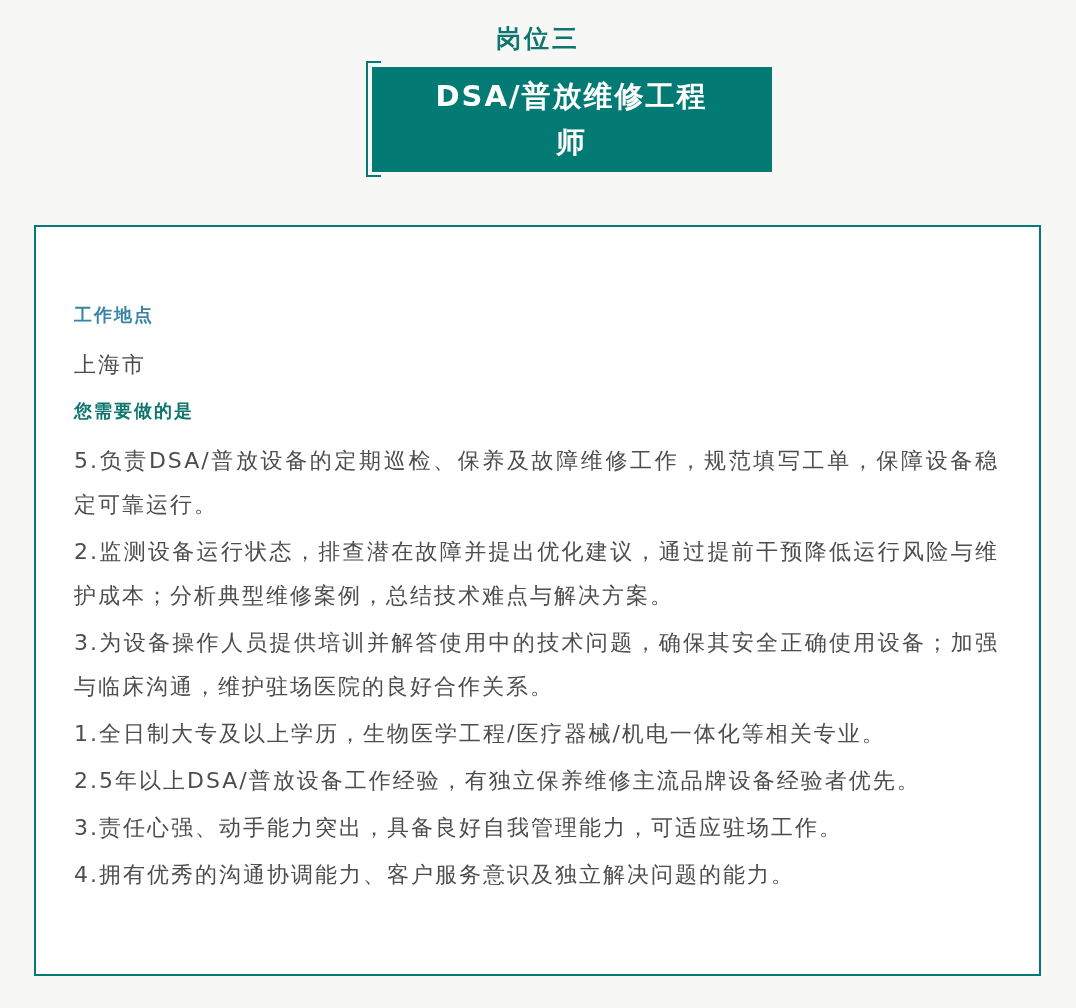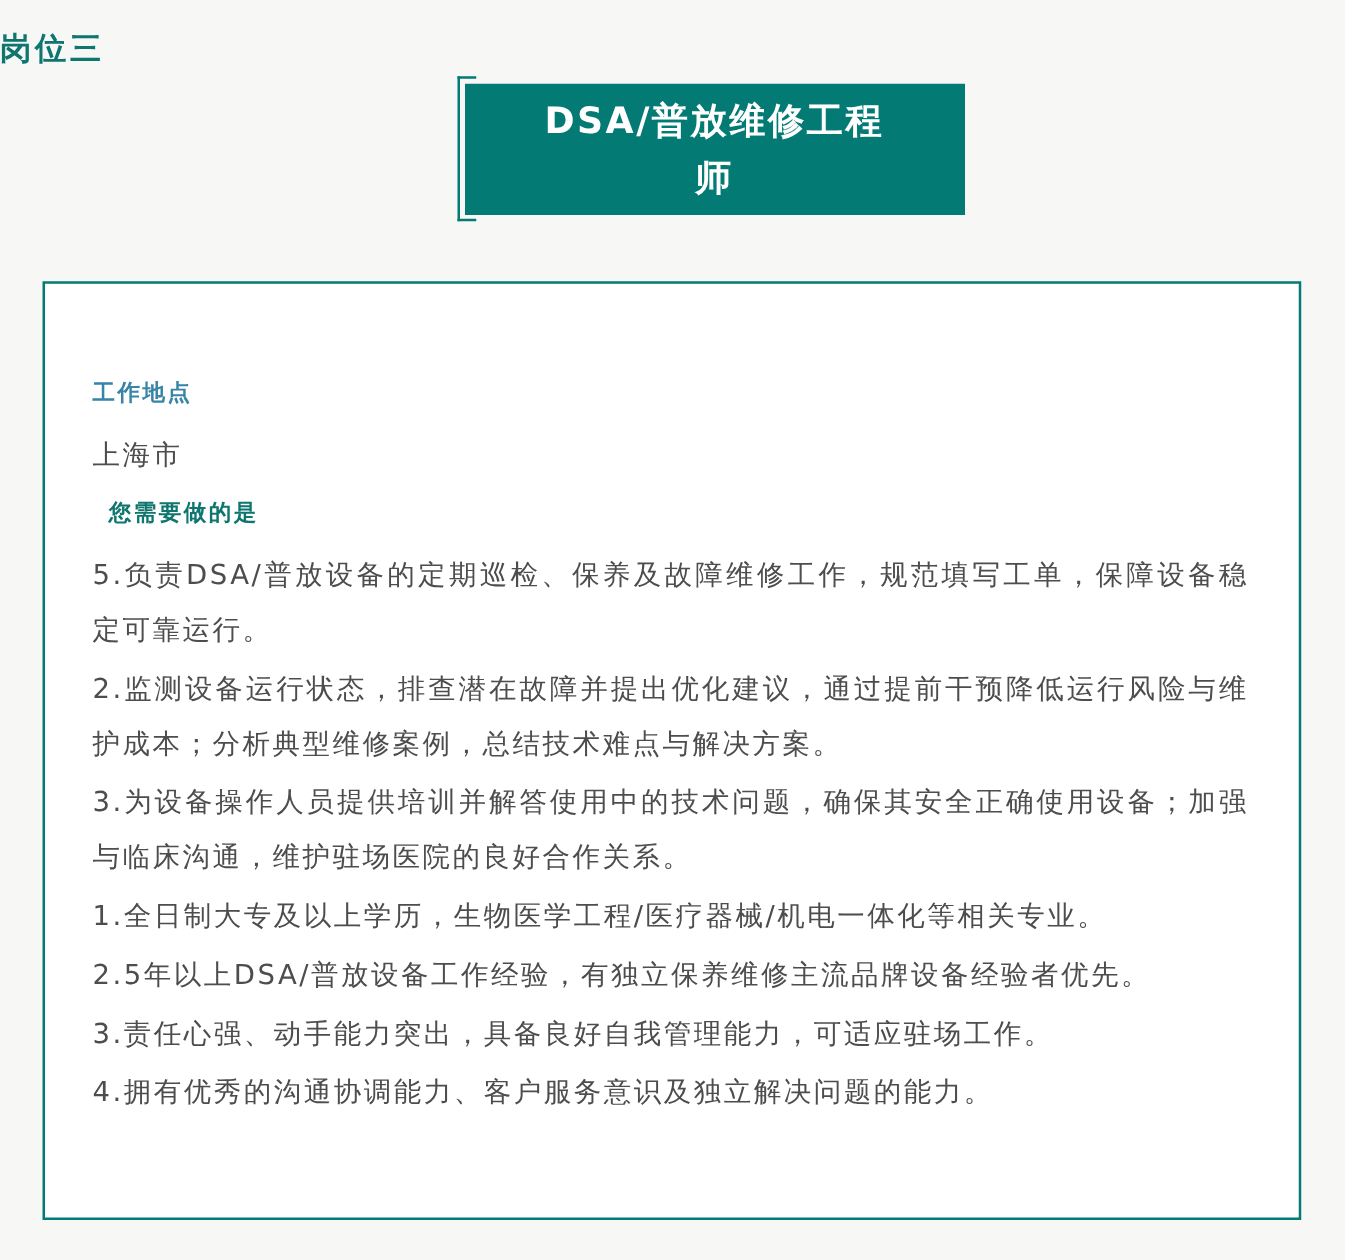--- a/index.html
+++ b/index.html
@@ -12,20 +12,21 @@
   }
   *{box-sizing:border-box;margin:0;padding:0;}
   html,body{width:1076px;height:1008px;overflow:hidden;}
   body{
     background:var(--page_bg);
     font-family:"DejaVu Sans","Liberation Sans",sans-serif;
     -webkit-font-smoothing:antialiased;
   }
   .kicker{
     margin-top:24px;
+    text-align:center;
     font-size:25px;
     font-weight:700;
     letter-spacing:3px;
     color:var(--heading);
     line-height:30px;
   }
   .banner-wrap{
     position:relative;
     width:349px;
     margin:13px auto 0 auto;
@@ -71,21 +72,20 @@
     font-weight:700;
     letter-spacing:2px;
     color:var(--heading);
     margin:0 0 10px 0;
   }
   .sec-heading.location{
     color:var(--location_heading);
   }
   .sec-heading.spaced{
     margin-top:6px;
-    margin-left:13px;
   }
   .body-p{
     font-size:22px;
     line-height:44px;
     letter-spacing:2px;
     color:var(--body);
     text-align:justify;
     margin:0 4px 3px 0;
   }
   .body-p.location-value{

